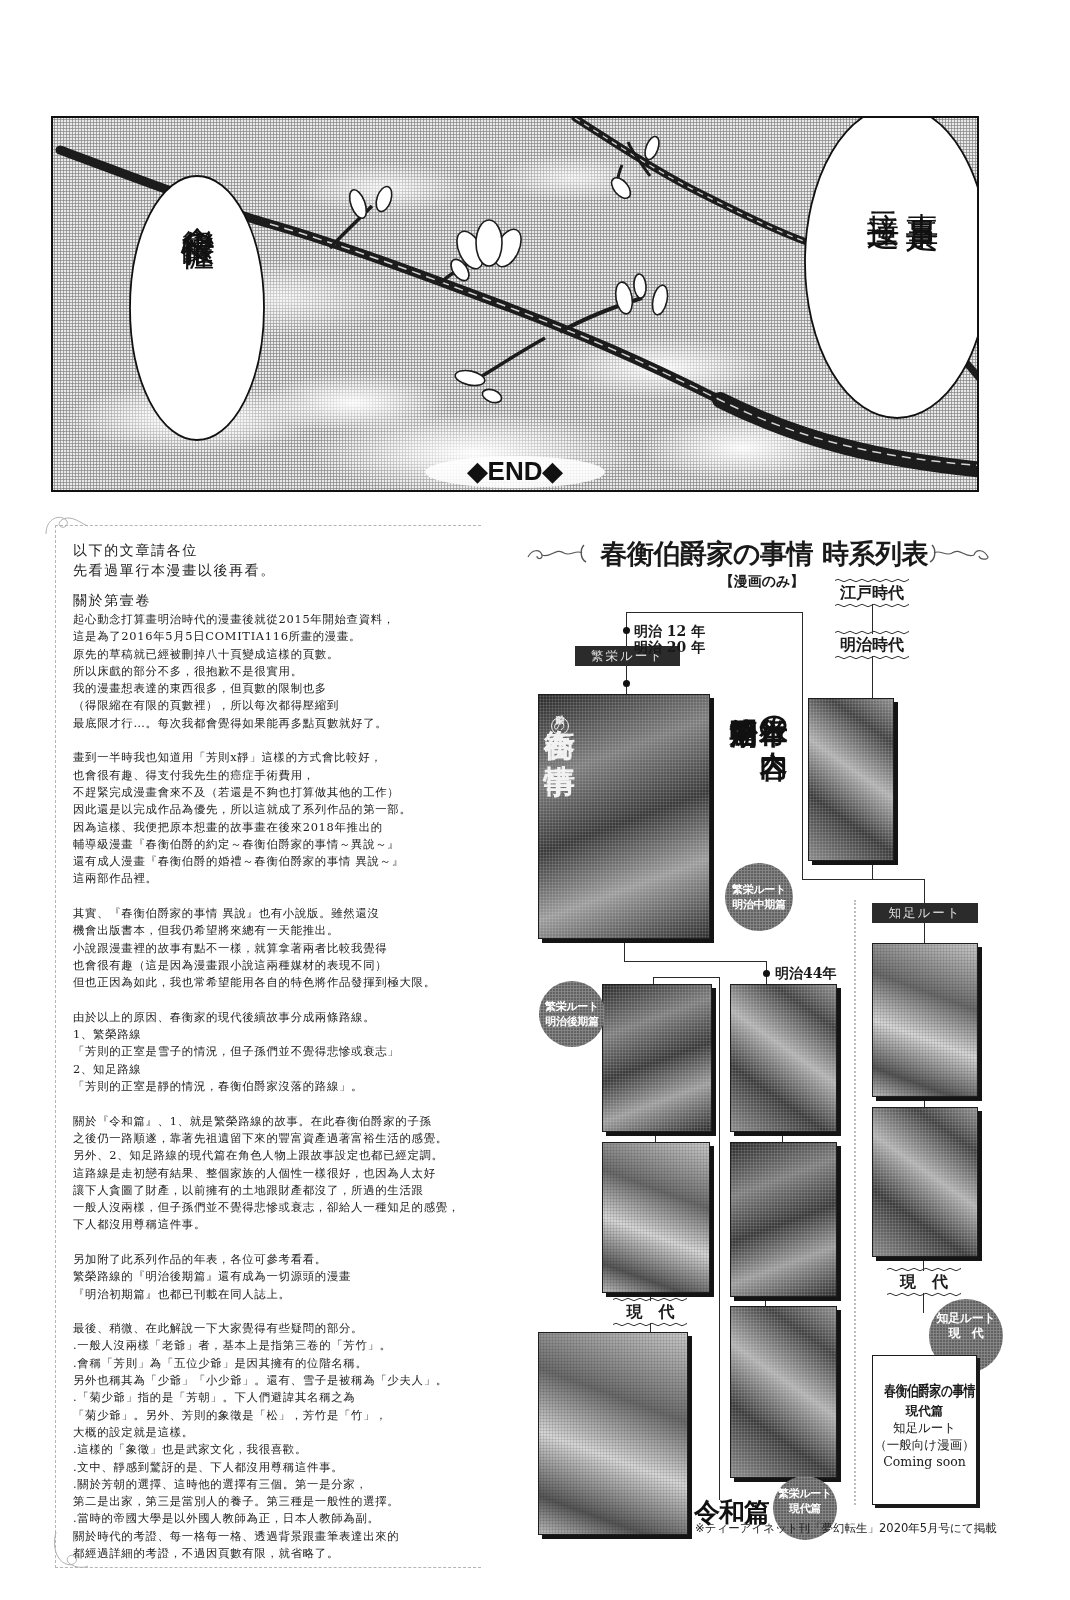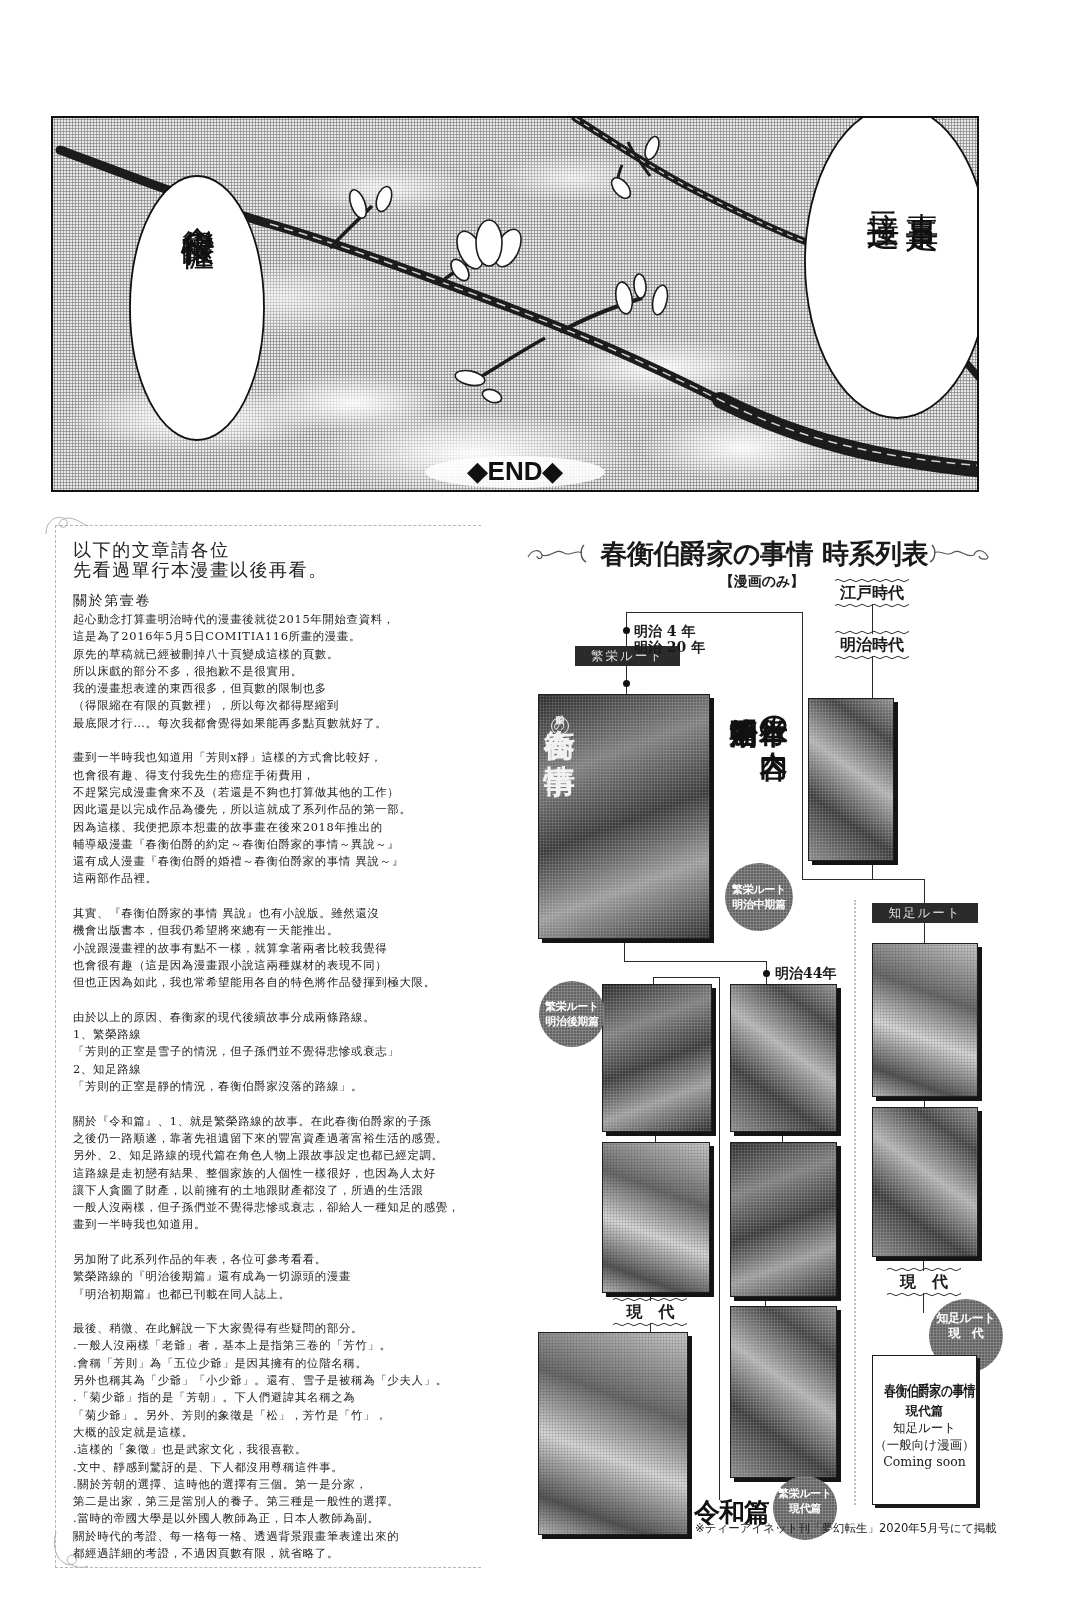--- a/index.html
+++ b/index.html
@@ -18,21 +18,21 @@
    radial-gradient(ellipse 160px 50px at 230px 180px, rgba(255,255,255,.6), rgba(255,255,255,0) 75%) 0 0/100% 100% no-repeat,
    radial-gradient(circle, #8c8c8c 0.9px, rgba(0,0,0,0) 1.3px) 0 0/3px 3px,
    #e9e9e9;}
 .panel svg.art{position:absolute;left:0;top:0;width:924px;height:372px;}
 .bubble-text{position:absolute;writing-mode:vertical-rl;text-orientation:upright;font-family:"DejaVu Sans",sans-serif;font-size:33px;line-height:36px;letter-spacing:2.5px;color:#111;white-space:nowrap;}
 .end-mark{position:absolute;left:450px;top:456px;width:130px;text-align:center;font-family:"Liberation Sans",sans-serif;font-weight:bold;font-size:26px;line-height:30px;color:#111;letter-spacing:0;}
 
 
 .aw-frame{position:absolute;left:55px;top:525px;width:426px;height:1043px;border-top:1px dashed #b5b5b5;border-left:1px dashed #b5b5b5;border-bottom:1px dashed #b5b5b5;box-sizing:border-box;}
 .aw{position:absolute;left:73px;top:540px;white-space:nowrap;font-family:"DejaVu Serif",serif;color:#222;}
-.aw .intro{display:block;font-size:18px;line-height:20px;letter-spacing:1.6px;}
+.aw .intro{display:block;font-size:14px;line-height:20px;letter-spacing:1.6px;}
 .aw .heading{display:block;font-size:14px;line-height:20px;letter-spacing:1.6px;margin-top:10px;margin-bottom:1px;}
 .aw .para{display:block;margin-bottom:17.3px;}
 .aw .line{display:block;font-size:11.4px;line-height:17.3px;letter-spacing:0.7px;}
 
 
 .tl-title{position:absolute;left:590px;top:537px;width:338px;text-align:right;font-family:"DejaVu Serif",serif;font-weight:bold;font-size:27px;line-height:34px;white-space:nowrap;letter-spacing:-0.5px;}
 .tl-sub{position:absolute;left:700px;top:572px;width:124px;text-align:center;font-family:"DejaVu Serif",serif;font-weight:bold;font-size:14px;line-height:18px;white-space:nowrap;}
 .flourish{position:absolute;top:541px;width:64px;height:24px;}
 .ln{position:absolute;background:#2a2a2a;}
 .dots{position:absolute;border-left:2px dotted #bdbdbd;}
@@ -167,21 +167,21 @@
       <span class="line">「芳則的正室是靜的情況，春衡伯爵家沒落的路線」。</span>
     </span>
 
     <span class="para">
       <span class="line">關於『令和篇』、1、就是繁榮路線的故事。在此春衡伯爵家的子孫</span>
       <span class="line">之後仍一路順遂，靠著先祖遺留下來的豐富資產過著富裕生活的感覺。</span>
       <span class="line">另外、2、知足路線的現代篇在角色人物上跟故事設定也都已經定調。</span>
       <span class="line">這路線是走初戀有結果、整個家族的人個性一樣很好，也因為人太好</span>
       <span class="line">讓下人貪圖了財產，以前擁有的土地跟財產都沒了，所過的生活跟</span>
       <span class="line">一般人沒兩樣，但子孫們並不覺得悲慘或衰志，卻給人一種知足的感覺，</span>
-      <span class="line">畫到一半時我也知道用。</span>
+      <span class="line">下人都沒用尊稱這件事。</span>
     </span>
 
     <span class="para">
       <span class="line">另加附了此系列作品的年表，各位可參考看看。</span>
       <span class="line">繁榮路線的『明治後期篇』還有成為一切源頭的漫畫</span>
       <span class="line">『明治初期篇』也都已刊載在同人誌上。</span>
     </span>
 
     <span class="para">
       <span class="line">最後、稍微、在此解說一下大家覺得有些疑問的部分。</span>
@@ -248,21 +248,21 @@
     <svg class="wtop" viewBox="0 0 74 5" preserveAspectRatio="none">
         <path d="M0 2.5 q3 -2.5 6 0 t6 0 t6 0 t6 0 t6 0 t6 0 t6 0 t6 0 t6 0 t6 0 t6 0 t6 0 t2 0" fill="none" stroke="#333" stroke-width="1"></path>
       </svg>
     <span>明治時代</span>
     <svg class="wbot" viewBox="0 0 74 5" preserveAspectRatio="none">
         <path d="M0 2.5 q3 -2.5 6 0 t6 0 t6 0 t6 0 t6 0 t6 0 t6 0 t6 0 t6 0 t6 0 t6 0 t6 0 t2 0" fill="none" stroke="#333" stroke-width="1"></path>
       </svg>
   </div>
 
   <div class="dot" style="left:623px;top:627px;"></div>
-  <div class="yr" style="left:634px;top:623px;">明治 4 年</div>
+  <div class="yr" style="left:634px;top:623px;">明治 12 年</div>
   <div class="route" style="left:575px;top:646px;width:105px;">繁栄ルート</div>
   <div class="dot" style="left:623px;top:680px;"></div>
   <div class="yr" style="left:634px;top:639px;">明治 20 年</div>
   <div class="dot" style="left:763px;top:970px;"></div>
   <div class="yr" style="left:775px;top:965px;">明治44年</div>
 
   <div class="cover" style="left:538px;top:694px;width:172px;height:245px;"></div>
   <div class="cover-title">
     <span class="big">春衡</span>
     <span class="small">伯爵家</span>

